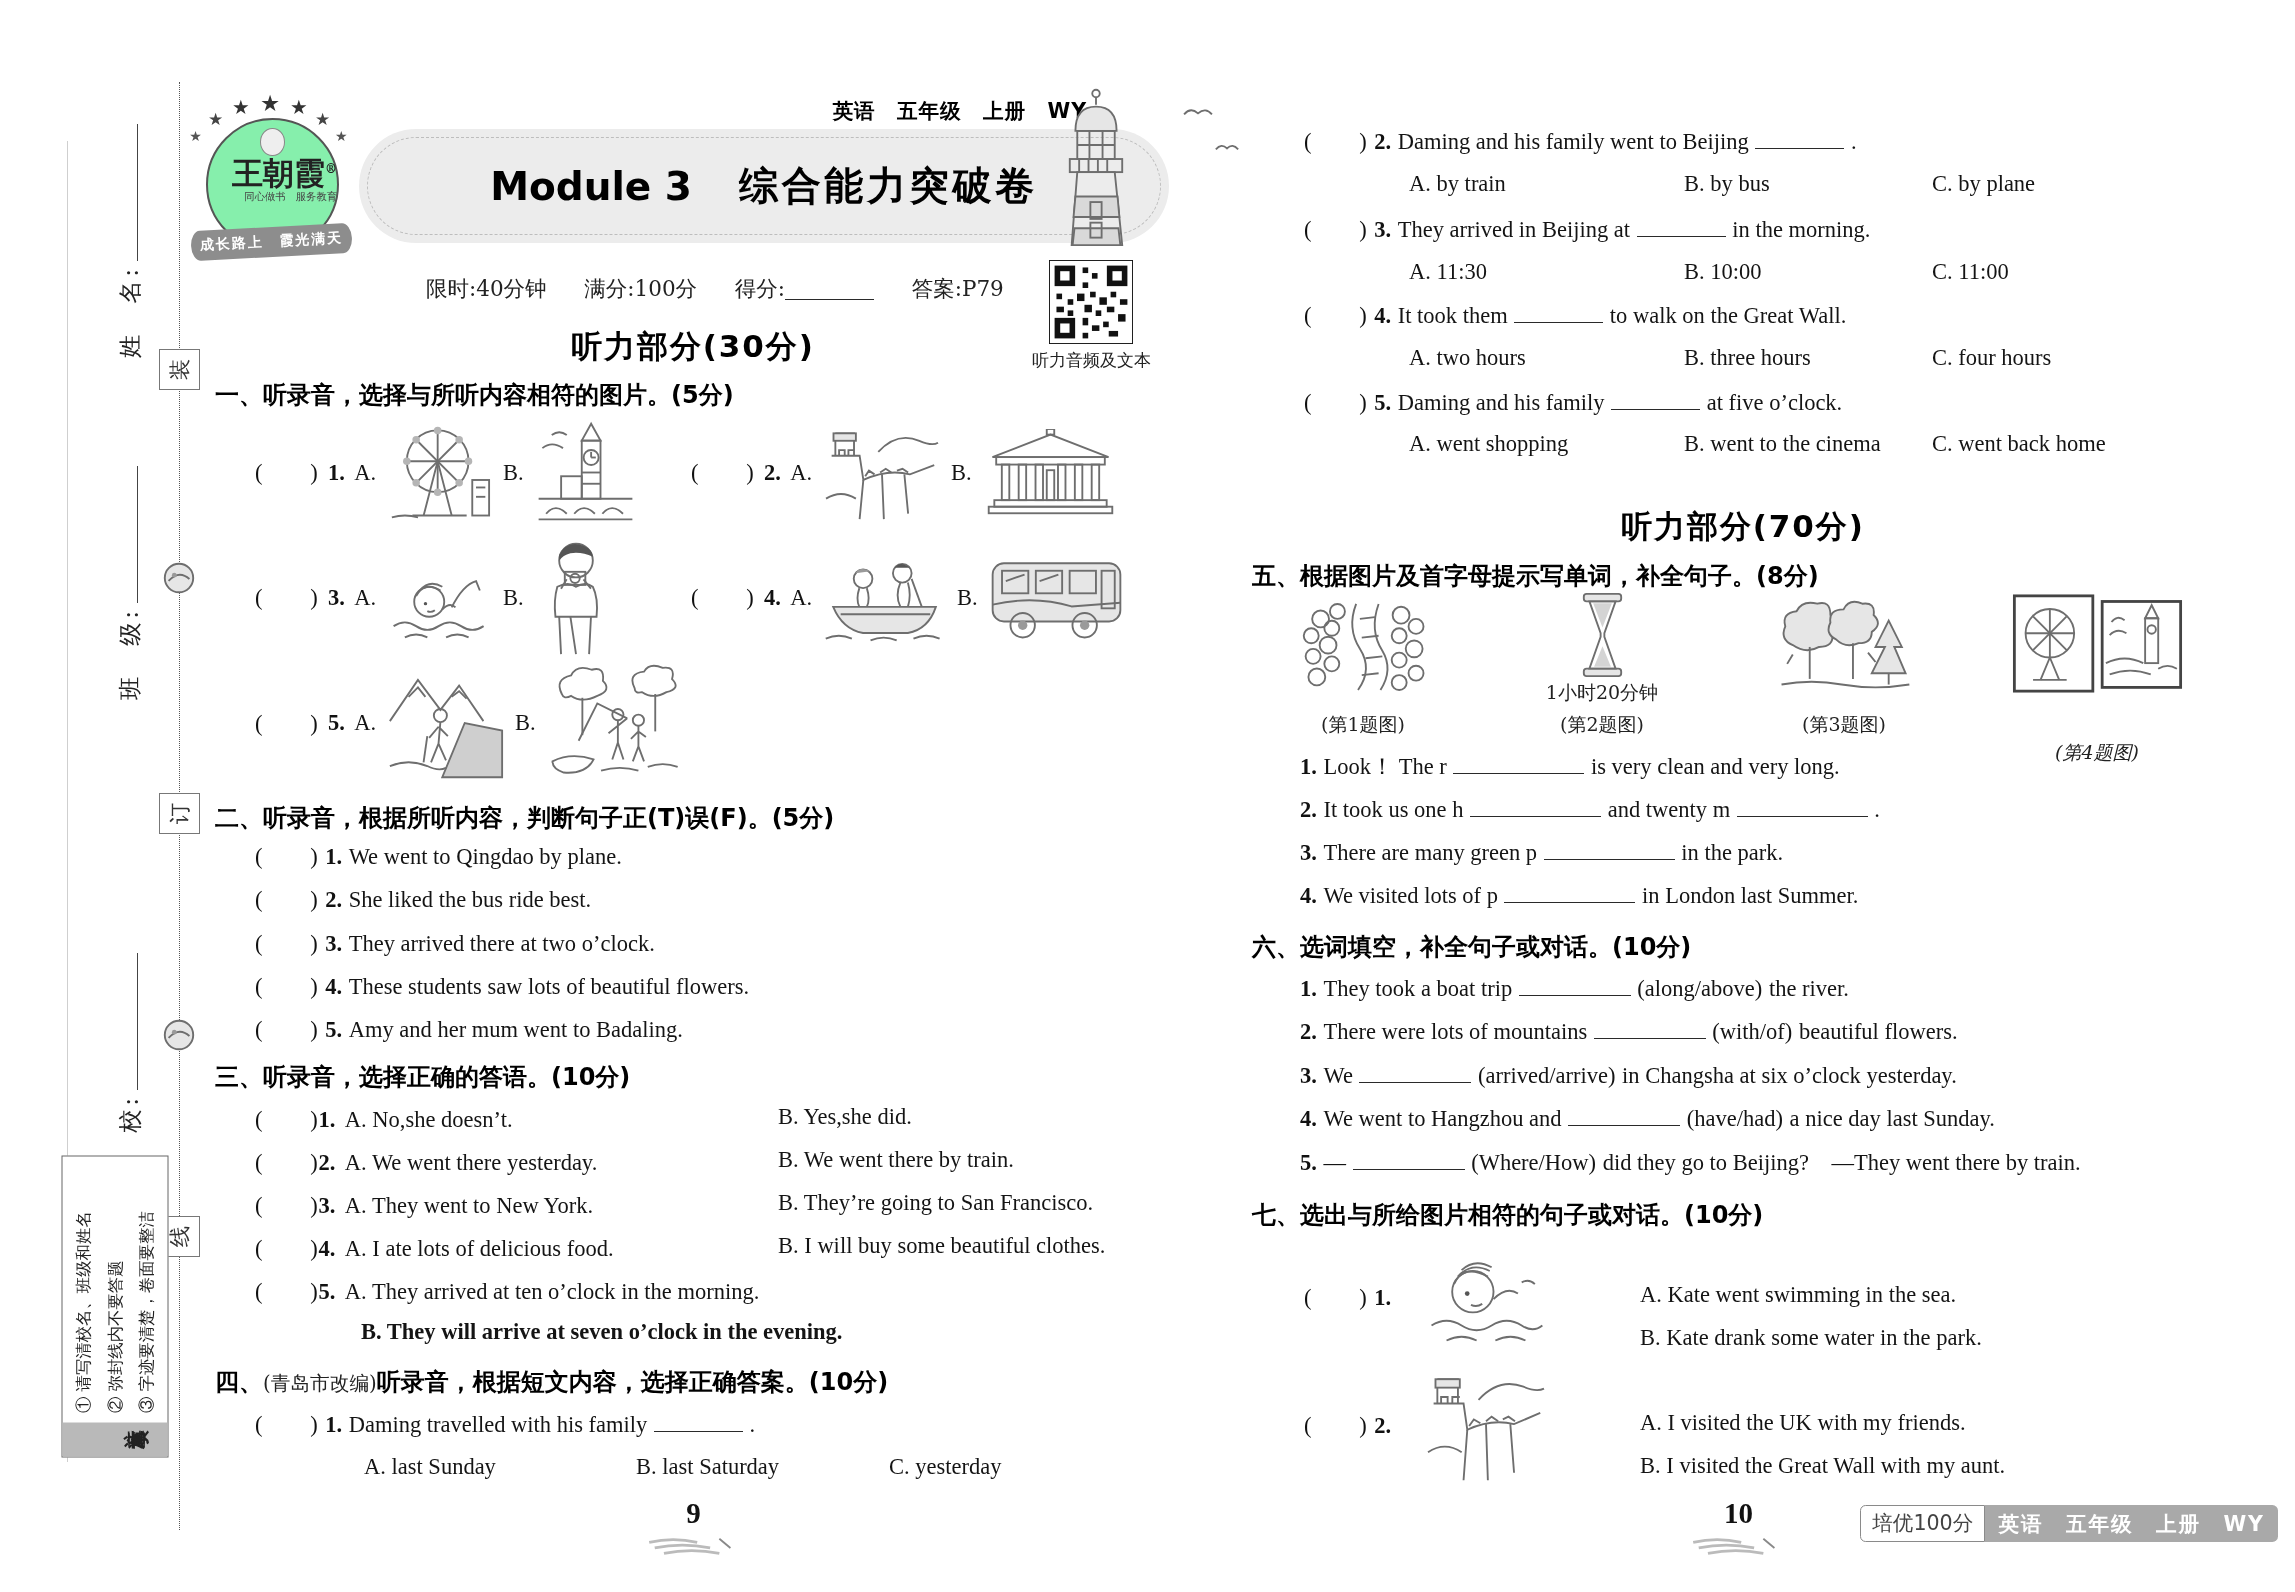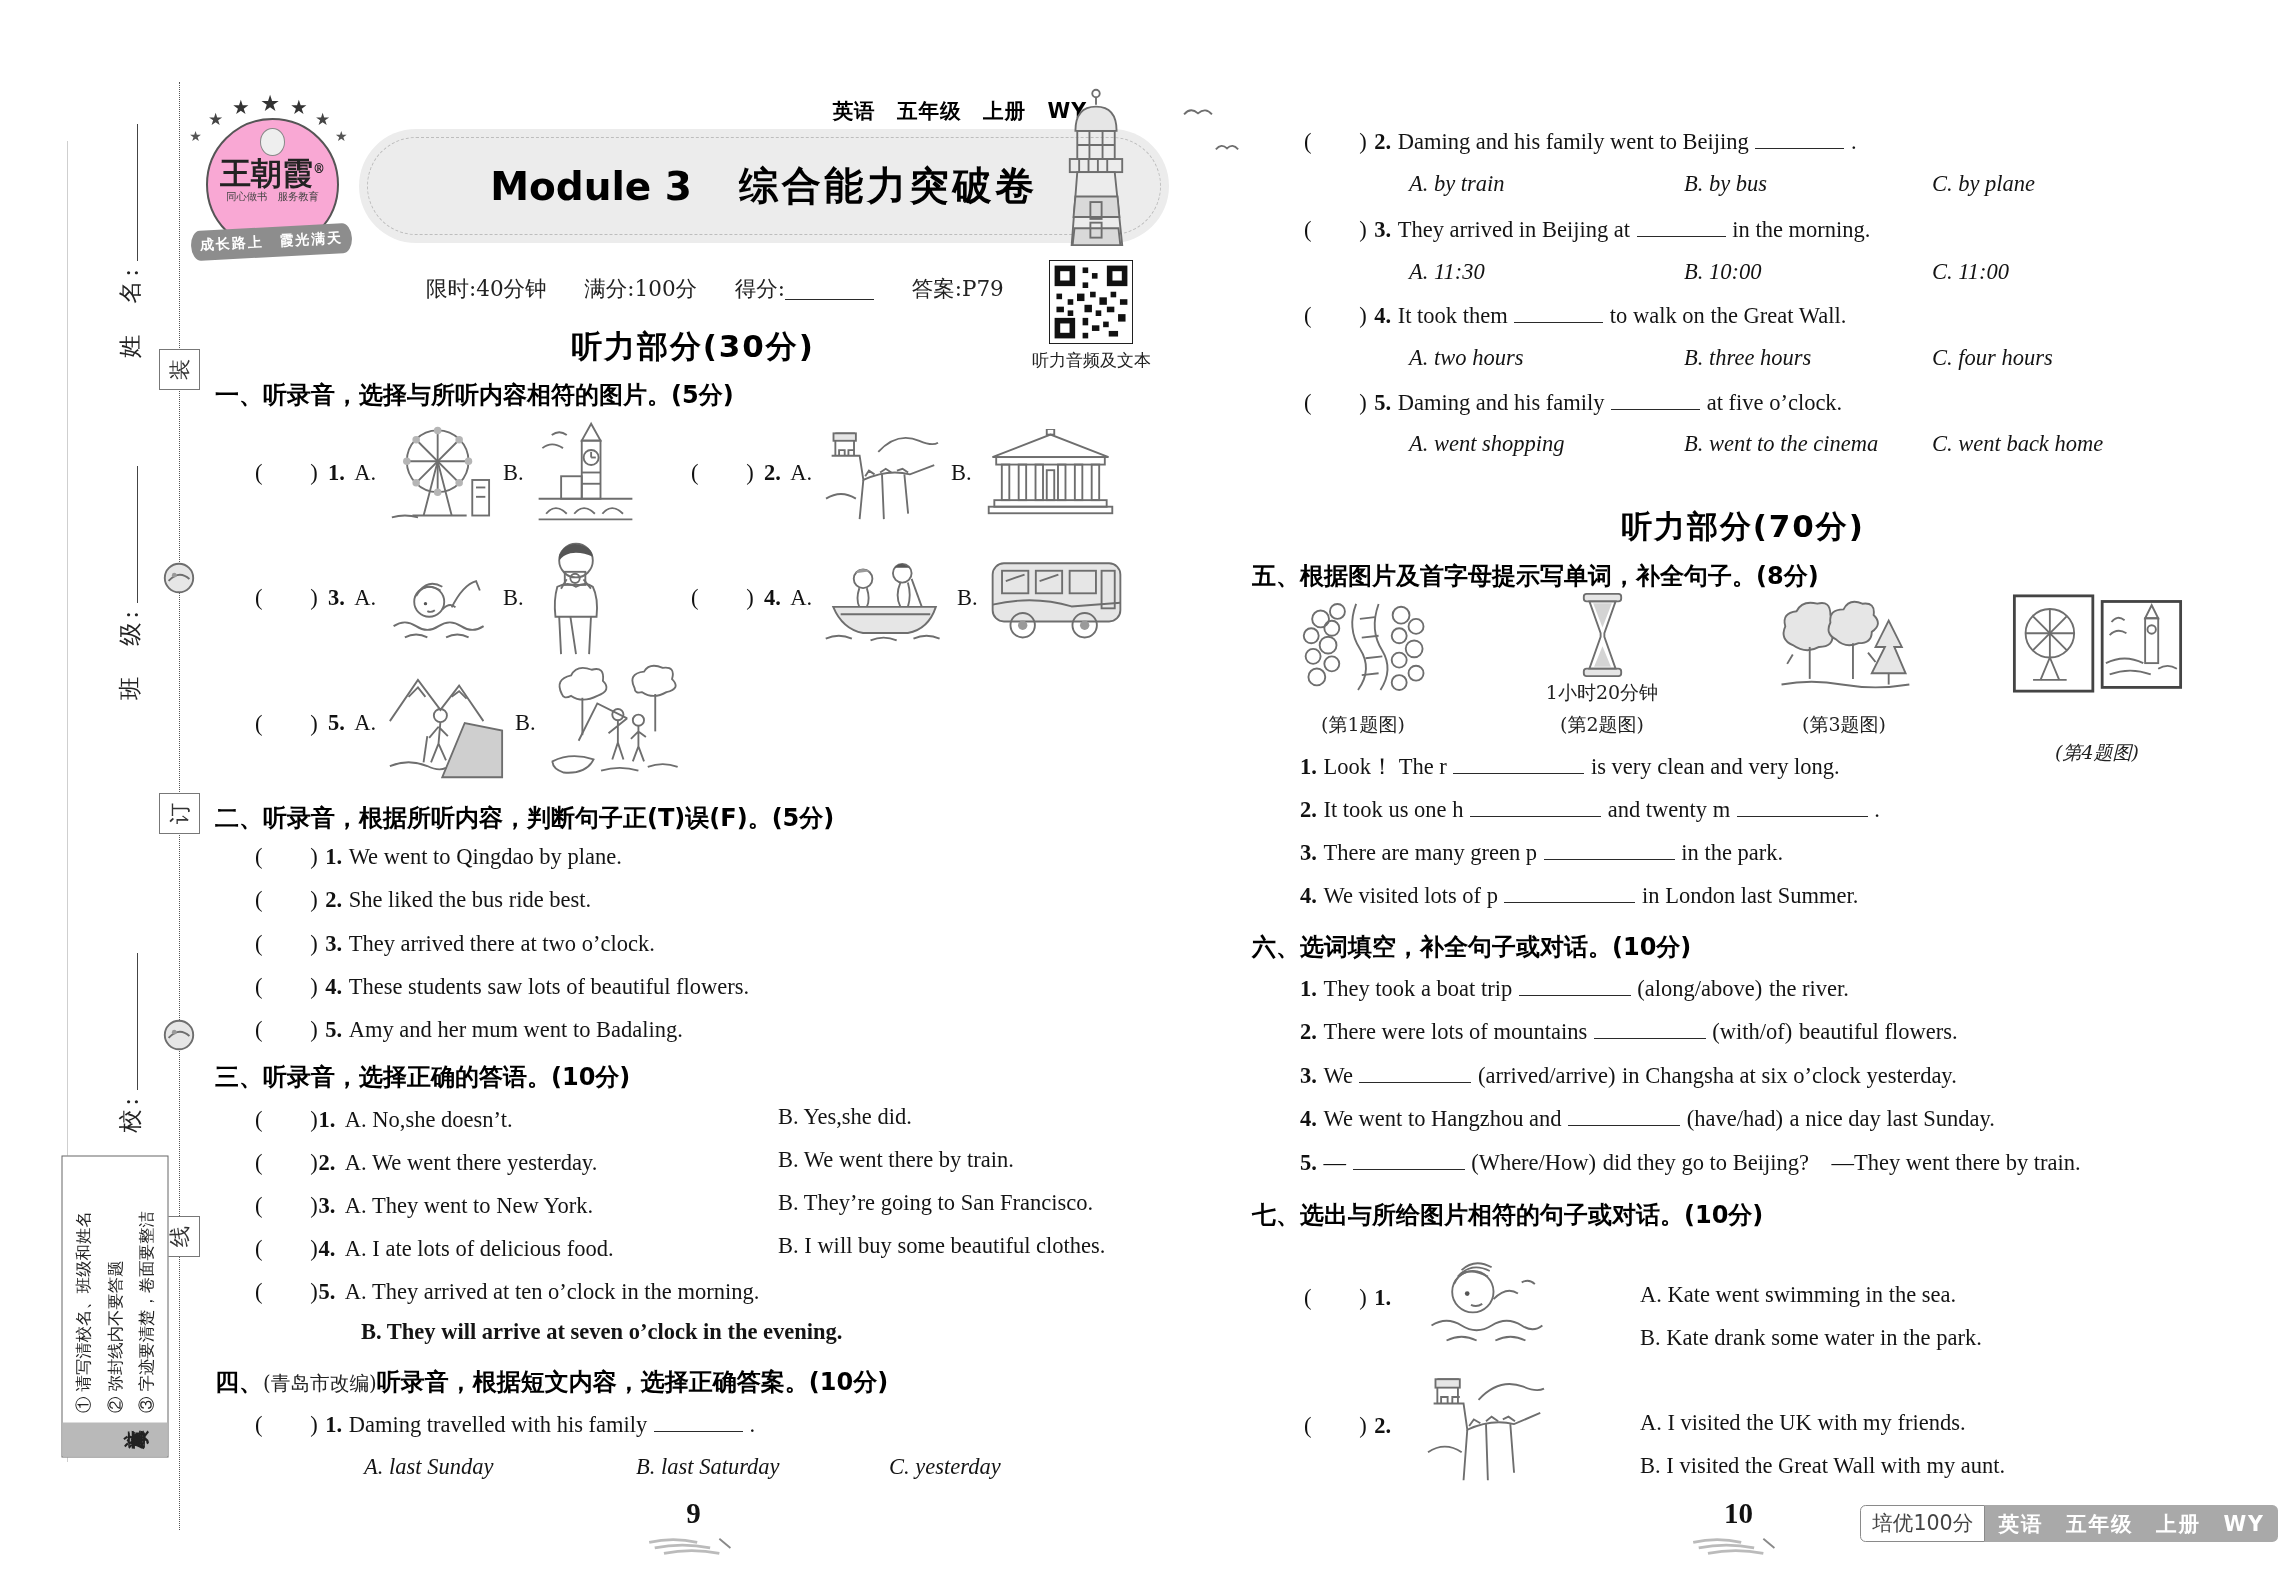--- a/index.html
+++ b/index.html
@@ -12,21 +12,21 @@
   .heiti{font-family:"DejaVu Sans",sans-serif;font-weight:bold;color:#000;}
   .kai{font-family:"DejaVu Serif",serif;color:#222;}
   .qnum{font-family:"Liberation Serif",serif;font-weight:bold;font-size:22.5px;}
   .paren{font-family:"Liberation Serif",serif;font-size:22.5px;letter-spacing:0.9px;}
   .blank{display:inline-block;border-bottom:1.9px solid #2a2a2a;height:20.6px;vertical-align:-3.7px;}.w95{width:89px}.w120{width:112px}.w140{width:131px}
   .qline{display:flex;align-items:baseline;gap:6.6px;white-space:nowrap;}
   .picrow{display:flex;align-items:center;gap:9.4px;white-space:nowrap;}
   .sec-title{font-size:24px;white-space:nowrap;}
   .part-head{font-size:31px;text-align:center;letter-spacing:1.9px;}
   .cap{font-family:"DejaVu Serif",serif;font-size:19px;color:#222;text-align:center;}
-  .choice{white-space:nowrap;font-style:italic;}
+  .choice{white-space:nowrap;}
   svg .ln{stroke:#6e6e6e;stroke-width:2;fill:none;}
   svg .fl{fill:#e6e6e6;stroke:#6e6e6e;stroke-width:2;}
   svg .dk{fill:#9a9a9a;}
   .vrot{transform:rotate(-90deg);transform-origin:center;}
   .vfield{display:flex;align-items:baseline;width:234px;height:32px;}
   .vfield .lbl{font-family:"DejaVu Serif",serif;font-size:23.4px;letter-spacing:3.7px;color:#222;white-space:nowrap;}
   .vfield .line{flex:1;border-bottom:1.9px solid #444;height:24px;margin-left:3.7px;}
   .markbox{width:39px;height:39px;border:1.9px solid #777;background:#fff;display:flex;align-items:center;justify-content:center;}
   .markbox span{font-family:"DejaVu Serif",serif;font-size:21.5px;color:#333;transform:rotate(-90deg);}
   .titleband{background:#ececec;border-radius:58px;}
@@ -101,21 +101,21 @@
 <div class="abs heiti" style="left:815px;top:97px;width:272px;text-align:right;font-size:20.6px;letter-spacing:0.9px;">英语　五年级　上册　WY</div>
 
 <div class="abs" style="left:193px;top:94px;width:157px;height:173px;">
   <span class="abs" style="left:-3.7px;top:34px;font-size:14px;color:#555;">★</span>
   <span class="abs" style="left:15px;top:15px;font-size:17px;color:#444;">★</span>
   <span class="abs" style="left:39px;top:1.9px;font-size:19.7px;color:#333;">★</span>
   <span class="abs" style="left:67px;top:-3.7px;font-size:22.5px;color:#333;">★</span>
   <span class="abs" style="left:97px;top:1.9px;font-size:19.7px;color:#333;">★</span>
   <span class="abs" style="left:122px;top:15px;font-size:17px;color:#444;">★</span>
   <span class="abs" style="left:142px;top:34px;font-size:14px;color:#555;">★</span>
-  <div class="abs" style="left:13px;top:24px;width:129px;height:129px;border:2.8px double #555;border-radius:50%;background:#f9a8d4;text-align:center;">
+  <div class="abs" style="left:13px;top:24px;width:129px;height:129px;border:2.8px double #555;border-radius:50%;background:#86efac;text-align:right;">
     <div style="width:22.5px;height:26px;border:1.4px solid #888;border-radius:50%;margin:7.5px auto 0;background:#eee;"></div>
     <div style="font-size:31px;font-weight:bold;font-family:'DejaVu Serif',serif;color:#222;line-height:1.1;">
       <span>王朝霞</span><sup style="font-size:12px;">®</sup>
     </div>
     <div style="font-size:10.3px;color:#444;font-family:'DejaVu Sans',sans-serif;">同心做书　服务教育</div>
   </div>
   <div class="abs" style="left:-1.9px;top:133px;width:161px;height:30px;background:#8d8d8d;color:#fff;border-radius:9.4px/15px;
               font-family:'DejaVu Sans',sans-serif;font-size:14px;font-weight:bold;letter-spacing:1.9px;
               display:flex;align-items:center;justify-content:center;transform:rotate(-3deg);">成长路上　霞光满天</div>
 </div>

